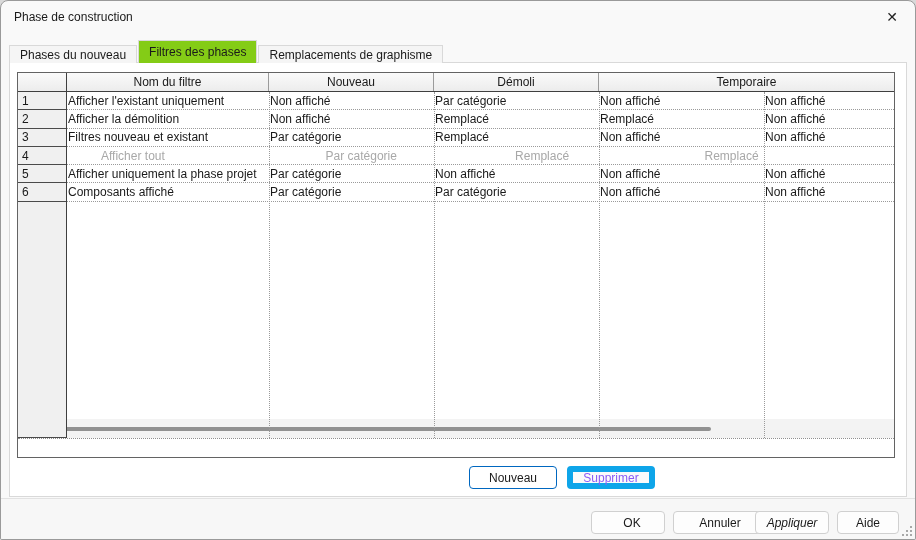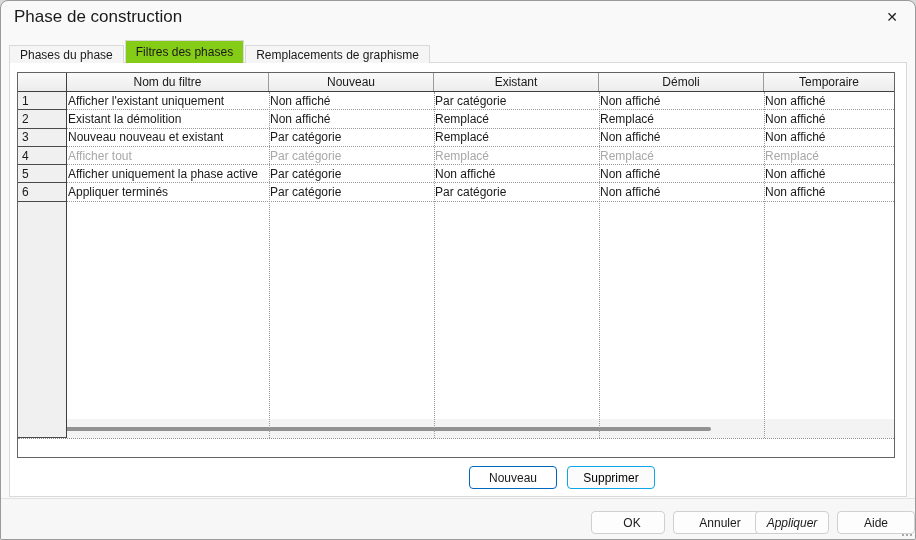--- a/index.html
+++ b/index.html
@@ -1,20 +1,20 @@
 <!DOCTYPE html>
 <html><head>
 <meta charset="utf-8">
 <style>
   html,body{margin:0;padding:0;background:#d9d9d9;font-family:"Liberation Sans",sans-serif;}
   .dialog{position:relative;width:914px;height:538px;background:#f9f9f9;border:1px solid #9a9a9a;
           border-radius:8px 8px 2px 2px;overflow:hidden;font-size:12px;color:#1a1a1a;}
   
   .titlebar{position:absolute;left:0;top:0;right:0;height:32px;}
-  .title{position:absolute;left:13px;top:0;line-height:32px;font-size:17px;}
+  .title{position:absolute;left:13px;top:0;line-height:32px;font-size:12px;}
   .close-btn{position:absolute;right:8px;top:3px;width:30px;height:26px;display:flex;
              align-items:center;justify-content:center;font-size:14px;color:#222;cursor:default;}
   
   .tabs{position:absolute;left:8px;top:38px;height:24px;display:flex;align-items:flex-end;z-index:3;}
   .tab{height:17px;padding:0 10px;line-height:18px;background:#f5f5f5;border:1px solid #d9d9d9;
        border-bottom:none;margin-right:1px;white-space:nowrap;}
   .tab.active{height:22px;line-height:23px;background:#84cc16;position:relative;z-index:4;}
   
   .page{position:absolute;left:8px;top:61px;width:898px;height:435px;background:#ffffff;
         border:1px solid #d9d9d9;box-sizing:border-box;z-index:1;}
@@ -36,65 +36,64 @@
   .numcell{height:18.3px;box-sizing:border-box;border-bottom:1px solid #4a4a4a;
            padding-left:4px;display:flex;align-items:center;font-size:12px;}
   .numfill{flex:1;box-sizing:border-box;border-bottom:1px solid #4a4a4a;}
   .rows{position:absolute;left:49px;right:0;top:0;z-index:2;}
   .row{display:flex;height:18.3px;box-sizing:border-box;border-bottom:1px dotted #9a9a9a;
        align-items:center;}
   .cell{box-sizing:border-box;padding-left:1px;white-space:nowrap;overflow:hidden;font-size:12px;}
   .c-name{width:202px;}
   .c-mid{width:165px;}
   .c-last{flex:1;}
-  .row.disabled .cell{color:#a8a8a8;}
+  .row.disabled .cell{color:#a8a8a8;margin-left:33px;}
   .hscroll{position:absolute;left:0;right:0;bottom:0;height:19px;background:#f3f3f3;}
   .hthumb{position:absolute;left:24px;top:8px;width:669px;height:4px;background:#919191;border-radius:2px;}
   
   .btn{position:absolute;box-sizing:border-box;height:23px;border-radius:4px;background:#fdfdfd;
        border:1px solid #d0d0d0;font-size:12px;font-family:"Liberation Sans",sans-serif;
        display:flex;align-items:center;justify-content:center;color:#1a1a1a;cursor:default;z-index:2;}
   .btn-nouveau{left:468px;top:465px;width:88px;background:#ffffff;border:1px solid #0067c0;}
-  .btn-supprimer{left:566px;top:465px;width:88px;background:#fbfbfb;border:1px solid #0ea5e9;color:#000000;}
+  .btn-supprimer{left:566px;top:465px;width:88px;background:#fbfbfb;border:6px solid #0ea5e9;color:#8b5cf6;}
   
   .footer{position:absolute;left:0;right:0;top:497px;bottom:0;background:#f7f7f7;
           border-top:1px solid #e2e2e2;}
   .btn-ok{left:590px;top:12px;width:74px;padding-left:8px;}
   .btn-annuler{left:672px;top:12px;width:94px;}
   .btn-appliquer{left:754px;top:12px;width:74px;font-style:italic;}
-  .btn-aide{left:836px;top:12px;width:78px;}
+  .btn-aide{left:836px;top:12px;width:62px;}
   .grip{position:absolute;right:3px;bottom:3px;width:12px;height:12px;}
   .grip i{position:absolute;width:2px;height:2px;background:#a8a8a8;}
   .g1{right:0;bottom:0}.g2{right:4px;bottom:0}.g3{right:8px;bottom:0}
   .g4{right:0;bottom:4px}.g5{right:4px;bottom:4px}.g6{right:0;bottom:8px}
 </style>
 </head>
 <body>
 
 <div class="dialog">
 
   <div class="titlebar">
     <div class="title">Phase de construction</div>
     <div class="close-btn">✕</div>
   </div>
 
   <div class="tabs">
-    <div class="tab">Phases du phase</div>
+    <div class="tab">Phases du nouveau</div>
     <div class="tab active">Filtres des phases</div>
     <div class="tab">Remplacements de graphisme</div>
   </div>
 
   <div class="page"></div>
 
   <div class="grid">
     <div class="grid-header">
       <div class="gh-cell gh-corner"></div>
       <div class="gh-cell gh-name">Nom du filtre</div>
       <div class="gh-cell gh-mid">Nouveau</div>
-      <div class="gh-cell gh-mid">Existant</div>
       <div class="gh-cell gh-mid">Démoli</div>
       <div class="gh-cell gh-last">Temporaire</div>
     </div>
     <div class="grid-body">
       <div class="vline" style="left:251px"></div>
       <div class="vline" style="left:416px"></div>
       <div class="vline" style="left:581px"></div>
       <div class="vline" style="left:746px"></div>
       <div class="numcol">
         <div class="numcell">1</div>
@@ -107,49 +106,49 @@
       </div>
       <div class="rows">
         <div class="row">
           <div class="cell c-name">Afficher l'existant uniquement</div>
           <div class="cell c-mid">Non affiché</div>
           <div class="cell c-mid">Par catégorie</div>
           <div class="cell c-mid">Non affiché</div>
           <div class="cell c-last">Non affiché</div>
         </div>
         <div class="row">
-          <div class="cell c-name">Existant la démolition</div>
+          <div class="cell c-name">Afficher la démolition</div>
           <div class="cell c-mid">Non affiché</div>
           <div class="cell c-mid">Remplacé</div>
           <div class="cell c-mid">Remplacé</div>
           <div class="cell c-last">Non affiché</div>
         </div>
         <div class="row">
-          <div class="cell c-name">Nouveau nouveau et existant</div>
+          <div class="cell c-name">Filtres nouveau et existant</div>
           <div class="cell c-mid">Par catégorie</div>
           <div class="cell c-mid">Remplacé</div>
           <div class="cell c-mid">Non affiché</div>
           <div class="cell c-last">Non affiché</div>
         </div>
         <div class="row disabled">
           <div class="cell c-name">Afficher tout</div>
           <div class="cell c-mid">Par catégorie</div>
           <div class="cell c-mid">Remplacé</div>
           <div class="cell c-mid">Remplacé</div>
           <div class="cell c-last">Remplacé</div>
         </div>
         <div class="row">
-          <div class="cell c-name">Afficher uniquement la phase active</div>
+          <div class="cell c-name">Afficher uniquement la phase projet</div>
           <div class="cell c-mid">Par catégorie</div>
           <div class="cell c-mid">Non affiché</div>
           <div class="cell c-mid">Non affiché</div>
           <div class="cell c-last">Non affiché</div>
         </div>
         <div class="row">
-          <div class="cell c-name">Appliquer terminés</div>
+          <div class="cell c-name">Composants affiché</div>
           <div class="cell c-mid">Par catégorie</div>
           <div class="cell c-mid">Par catégorie</div>
           <div class="cell c-mid">Non affiché</div>
           <div class="cell c-last">Non affiché</div>
         </div>
       </div>
       <div class="hscroll">
         <div class="hthumb"></div>
       </div>
     </div>

